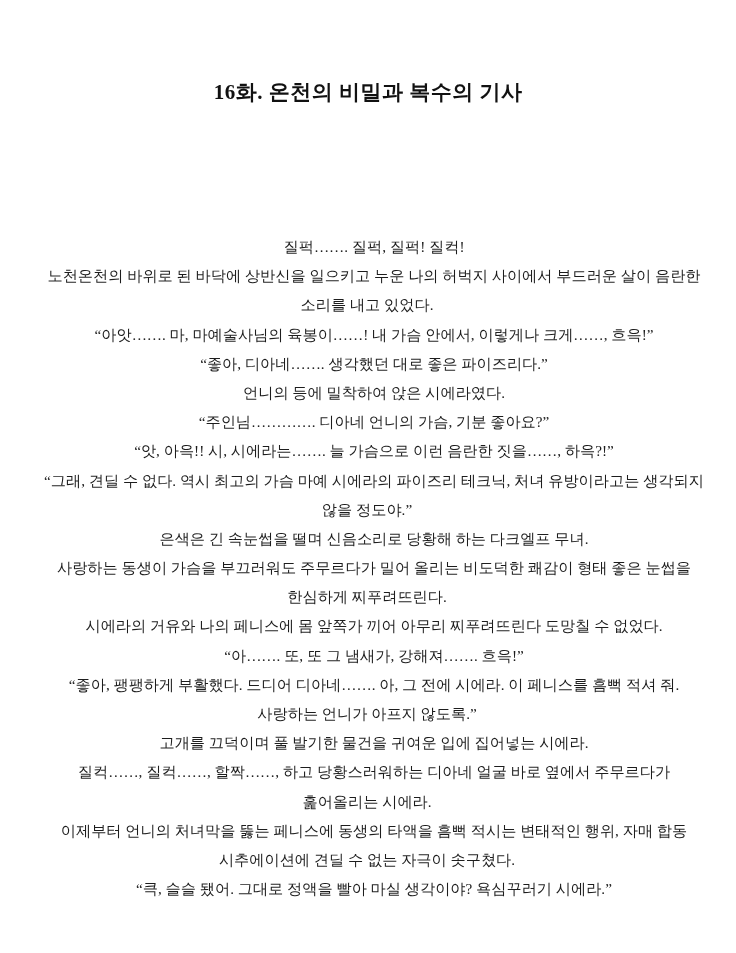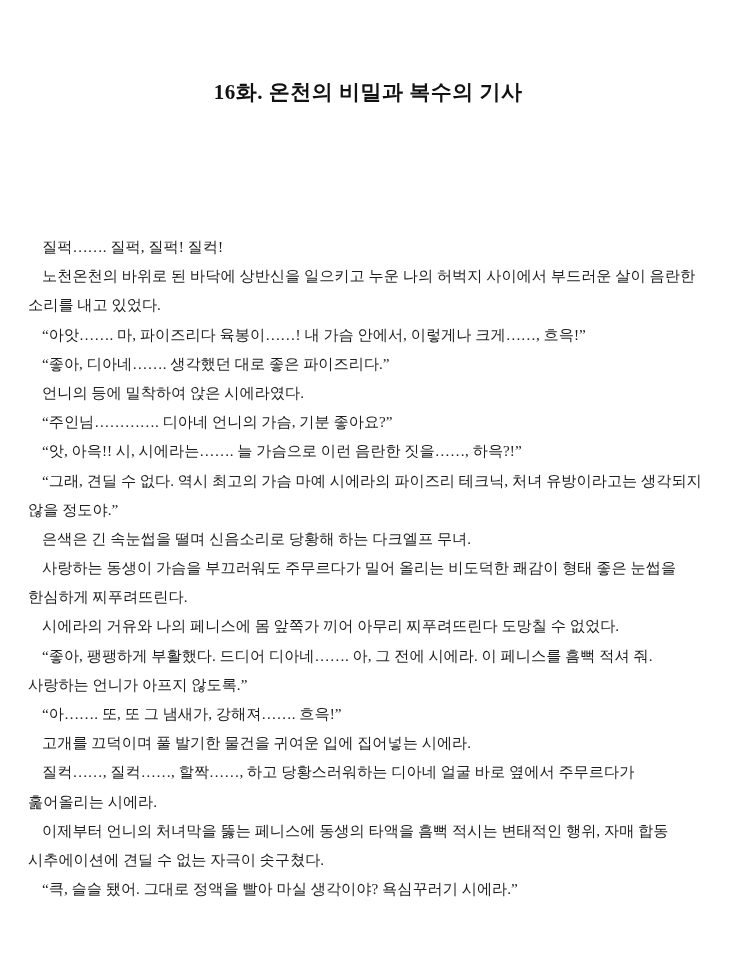--- a/index.html
+++ b/index.html
@@ -36,39 +36,40 @@
     font-size: 15.2px;
     line-height: 1.92;
     color: #1d1d1d;
     text-align: left;
     word-break: keep-all;
   }
   .para {
     margin: 0;
     text-indent: 14px;
     white-space: pre-wrap;
+    text-align: center;
   }
 </style>
 </head>
 <body>
 
 <div class="page">
   <h1 class="chapter-title">16화. 온천의 비밀과 복수의 기사</h1>
   <div class="body-text">
     <p class="para">질퍽……. 질퍽, 질퍽! 질컥!</p>
     <p class="para">노천온천의 바위로 된 바닥에 상반신을 일으키고 누운 나의 허벅지 사이에서 부드러운 살이 음란한 소리를 내고 있었다.</p>
-    <p class="para">“아앗……. 마, 파이즈리다 육봉이……! 내 가슴 안에서, 이렇게나 크게……, 흐윽!”</p>
+    <p class="para">“아앗……. 마, 마예술사님의 육봉이……! 내 가슴 안에서, 이렇게나 크게……, 흐윽!”</p>
     <p class="para">“좋아, 디아네……. 생각했던 대로 좋은 파이즈리다.”</p>
     <p class="para">언니의 등에 밀착하여 앉은 시에라였다.</p>
     <p class="para">“주인님…………. 디아네 언니의 가슴, 기분 좋아요?”</p>
     <p class="para">“앗, 아윽!! 시, 시에라는……. 늘 가슴으로 이런 음란한 짓을……, 하윽?!”</p>
     <p class="para">“그래, 견딜 수 없다. 역시 최고의 가슴 마예 시에라의 파이즈리 테크닉, 처녀 유방이라고는 생각되지 않을 정도야.”</p>
     <p class="para">은색은 긴 속눈썹을 떨며 신음소리로 당황해 하는 다크엘프 무녀.</p>
     <p class="para">사랑하는 동생이 가슴을 부끄러워도 주무르다가 밀어 올리는 비도덕한 쾌감이 형태 좋은 눈썹을 한심하게 찌푸려뜨린다.</p>
     <p class="para">시에라의 거유와 나의 페니스에 몸 앞쪽가 끼어 아무리 찌푸려뜨린다 도망칠 수 없었다.</p>
+    <p class="para">“아……. 또, 또 그 냄새가, 강해져……. 흐윽!”</p>
     <p class="para">“좋아, 팽팽하게 부활했다. 드디어 디아네……. 아, 그 전에 시에라. 이 페니스를 흠뻑 적셔 줘. 사랑하는 언니가 아프지 않도록.”</p>
-    <p class="para">“아……. 또, 또 그 냄새가, 강해져……. 흐윽!”</p>
     <p class="para">고개를 끄덕이며 풀 발기한 물건을 귀여운 입에 집어넣는 시에라.</p>
     <p class="para">질컥……, 질컥……, 할짝……, 하고 당황스러워하는 디아네 얼굴 바로 옆에서 주무르다가 훑어올리는 시에라.</p>
     <p class="para">이제부터 언니의 처녀막을 뚫는 페니스에 동생의 타액을 흠뻑 적시는 변태적인 행위, 자매 합동 시추에이션에 견딜 수 없는 자극이 솟구쳤다.</p>
     <p class="para">“큭, 슬슬 됐어. 그대로 정액을 빨아 마실 생각이야? 욕심꾸러기 시에라.”</p>
   </div>
 </div>
 
 </body></html>

